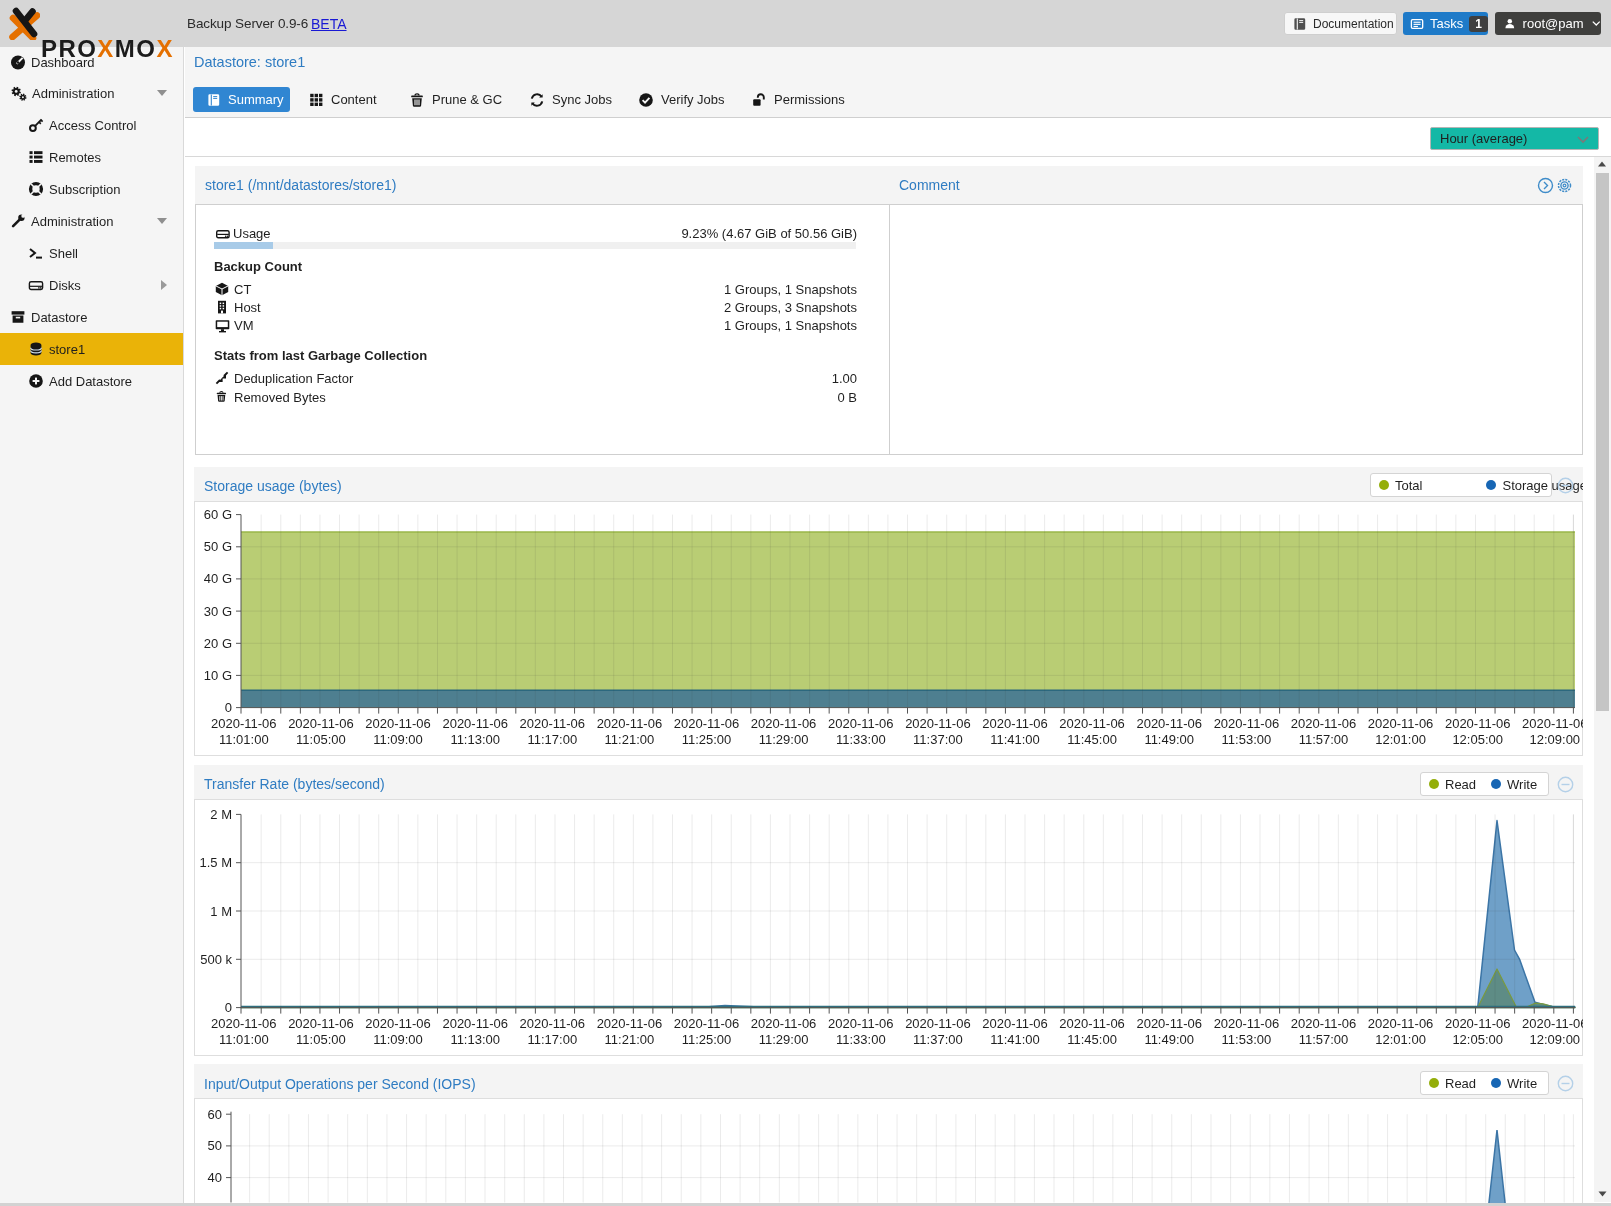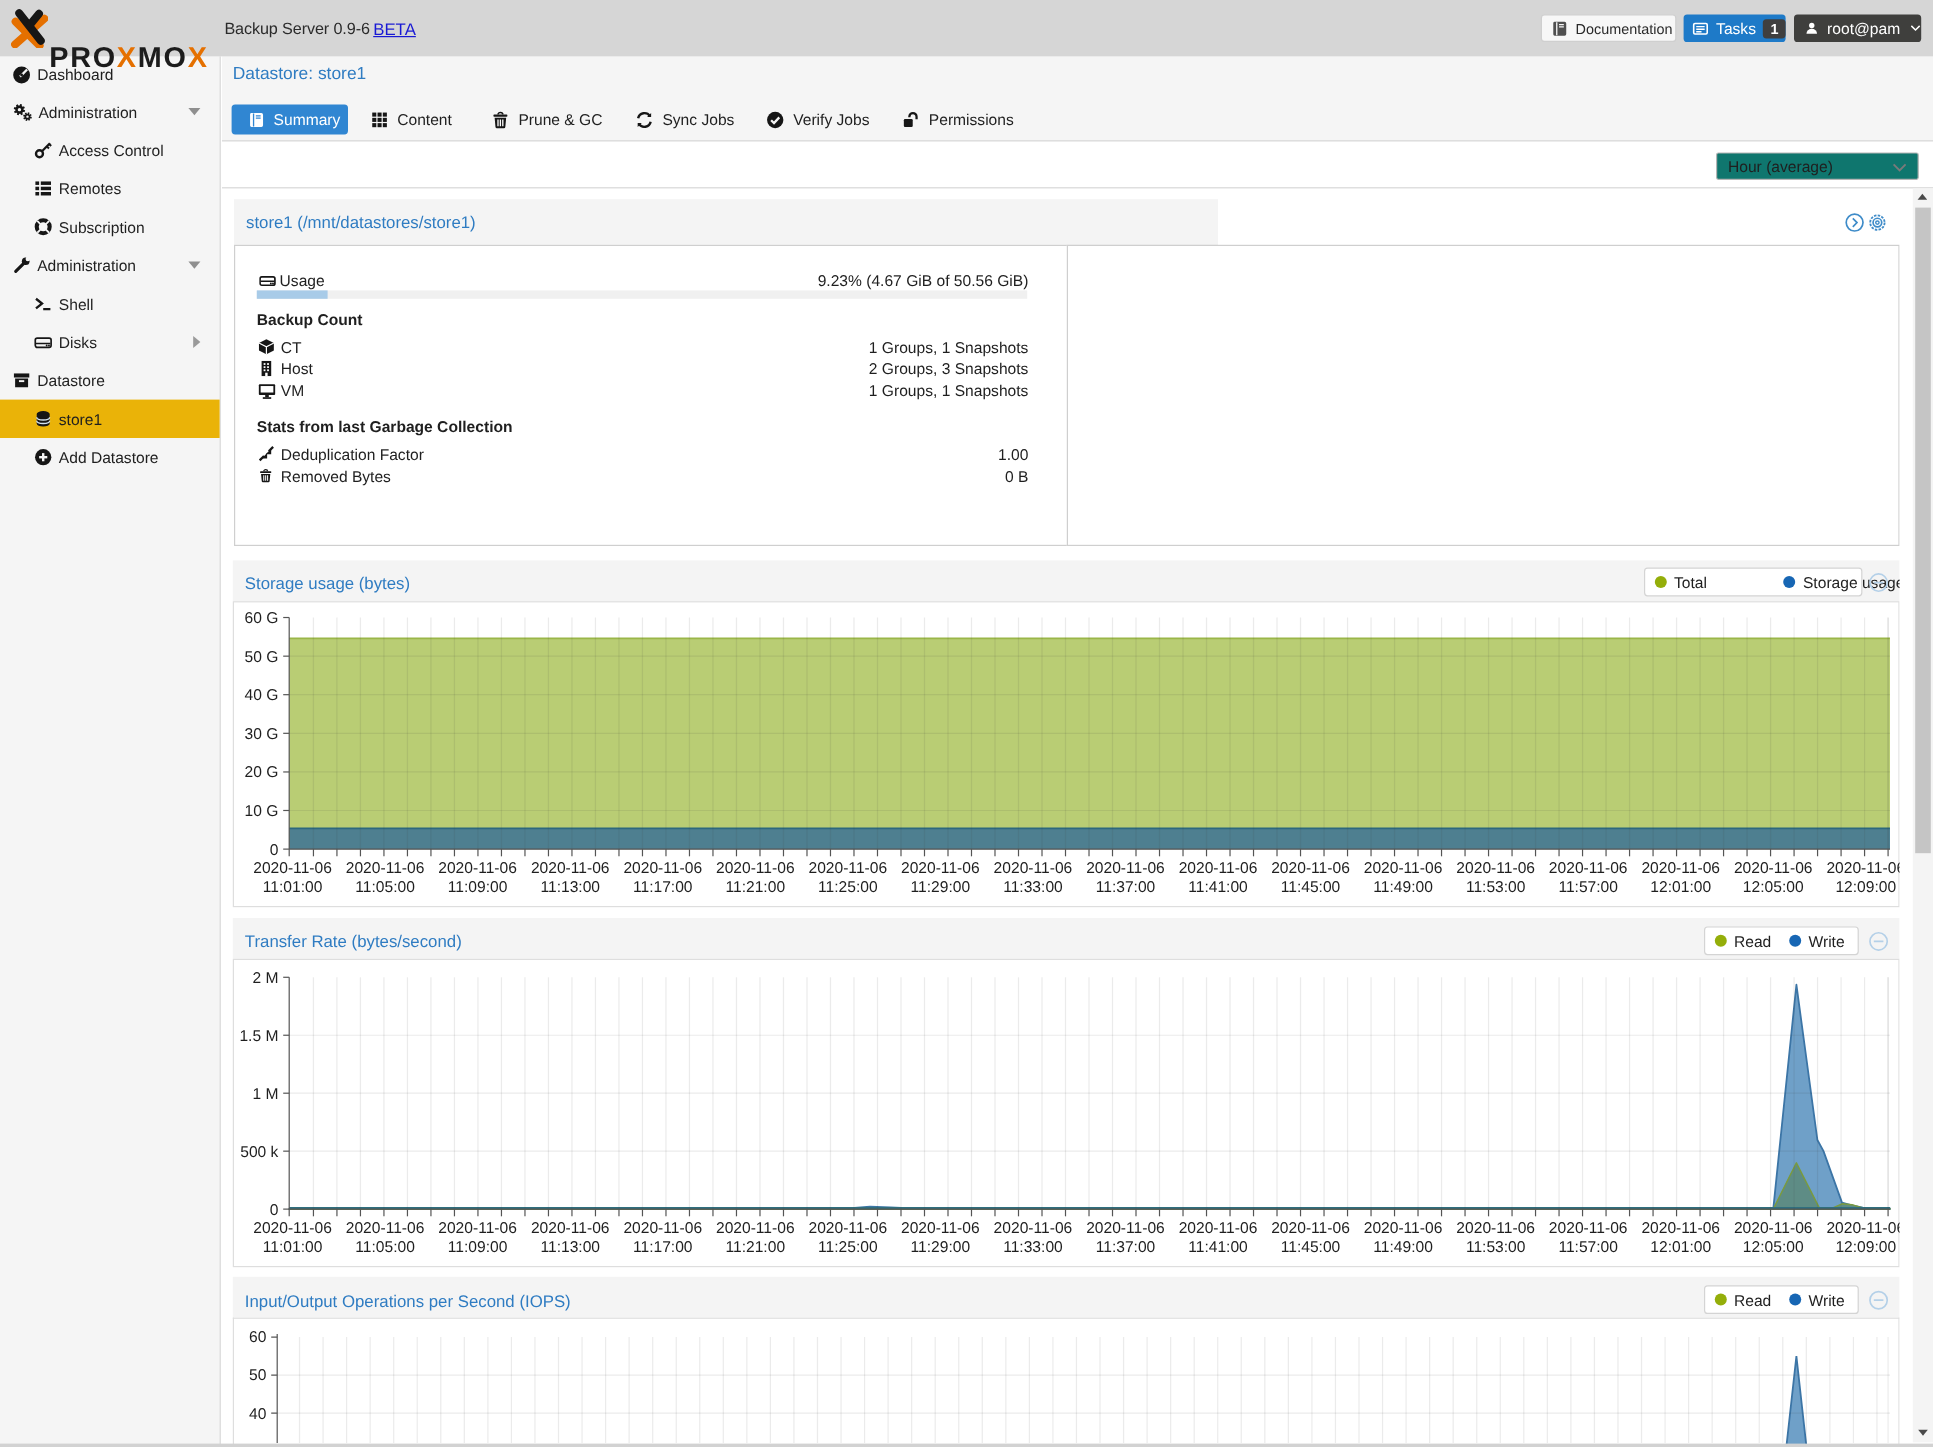--- a/index.html
+++ b/index.html
@@ -36,21 +36,21 @@
 
 #chead { position:absolute; left:185px; top:47px; width:1426px; height:71px; background:#f5f5f5;
   border-bottom:1px solid #cfcfcf; }
 #dstitle { position:absolute; left:194px; top:54px; font-size:14.5px; color:#2f7cc2; }
 .tab { position:absolute; top:87px; height:25px; display:flex; align-items:center; font-size:13px; color:#1f1f1f;}
 .tab .lbl { margin-left:7px; }
 #tab-summary { left:193px; width:97px; background:#3086d2; border-radius:3px; color:#fff; padding-left:13px;}
 
 #toolbar { position:absolute; left:185px; top:118px; width:1426px; height:39px; background:#fff;
   border-bottom:1px solid #d8d8d8; }
-#combo { position:absolute; left:1430px; top:127px; width:169px; height:23px; background:#0f766e;
+#combo { position:absolute; left:1430px; top:127px; width:169px; height:23px; background:#14b8a6;
   border:1px solid #b5b5b5; border-radius:2px; display:flex; align-items:center; padding-left:9px; }
 
 .panel { position:absolute; }
 .phead { position:absolute; left:0; top:0; right:0; background:#f4f4f4; }
 .ptitle { position:absolute; left:10px; font-size:14px; color:#2f7cc2; }
 .pbody { position:absolute; left:0; right:0; background:#fff; border:1px solid #cfcfcf; }
 .prow { position:absolute; display:flex; align-items:center; }
 .pval { position:absolute; text-align:right; }
 .bold { font-weight:bold; }
 
@@ -67,20 +67,23 @@
 
 <div id="main" class="abs" style="left:185px;top:157px;width:1410px;height:1049px;background:#fff;"></div>
 
 <div class="panel" style="left:195px;top:166px;width:820px;height:289px;">
   <div class="phead" style="height:38px;">
       <div class="ptitle" style="top:11px;">store1 (/mnt/datastores/store1)</div>
     </div>
   <div class="pbody" style="top:38px;height:251px;"></div>
 </div>
 <div class="panel" style="left:889px;top:166px;width:694px;height:289px;">
+  <div class="phead" style="height:38px;">
+      <div class="ptitle" style="top:11px;">Comment</div>
+    </div>
   <div class="pbody" style="top:38px;height:251px;"></div>
 </div>
 
 <div class="abs" style="left:1537px;top:177px;"><svg width="17" height="17" viewBox="0 0 17 17">
       <circle cx="8.5" cy="8.5" r="7" fill="none" stroke="#3f8cc9" stroke-width="1.4"></circle>
       <path d="M7,5 L10.5,8.5 L7,12" fill="none" stroke="#3f8cc9" stroke-width="1.4"></path>
     </svg></div>
 <div class="abs" style="left:1556px;top:177px;"><svg width="17" height="17" viewBox="0 0 17 17">
       <circle cx="8.5" cy="8.5" r="6" fill="none" stroke="#3f8cc9" stroke-width="1.5" stroke-dasharray="2.1 1.05"></circle>
       <circle cx="8.5" cy="8.5" r="3.6" fill="none" stroke="#3f8cc9" stroke-width="1.4"></circle>

